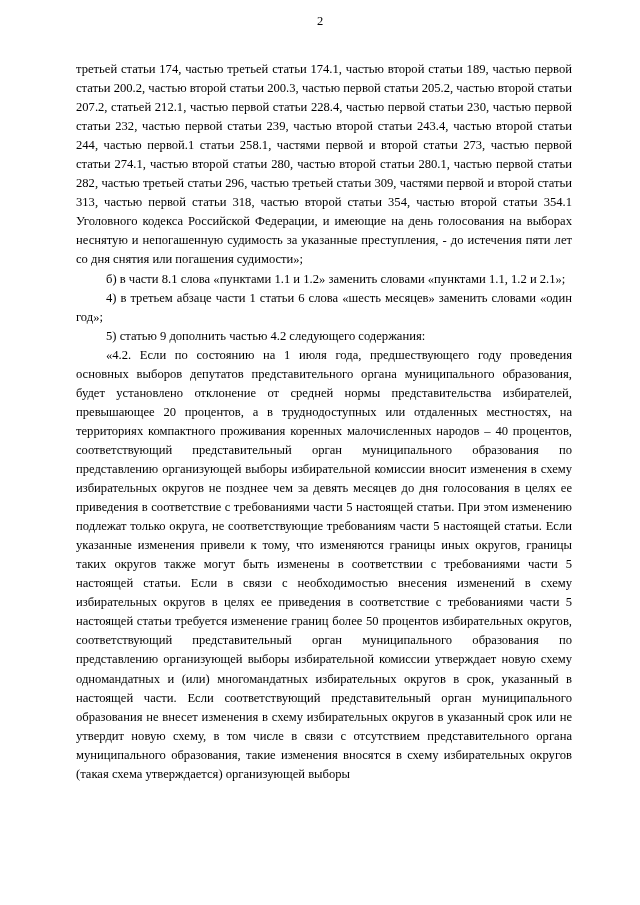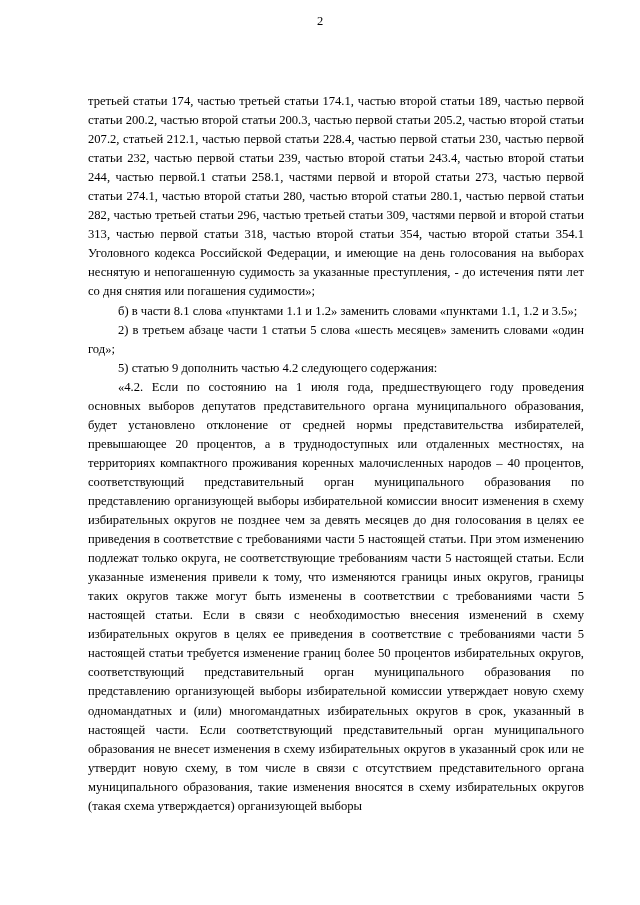--- a/index.html
+++ b/index.html
@@ -26,23 +26,22 @@
     top: 14px;
     left: 0;
     width: 640px;
     text-align: center;
     font-size: 12.5px;
     line-height: 1.2;
   }
   .doc-body {
     position: absolute;
     top: 60px;
-    left: 88px;
+    left: 76px;
     width: 496px;
-    margin-top: 32px;
   }
   p.para {
     margin: 0;
     font-size: 12.6px;
     line-height: 19.05px;
     text-align: justify;
     text-justify: inter-word;
     hyphens: none;
   }
   p.indent {
@@ -54,19 +53,19 @@
 </style>
 </head>
 <body>
 
 <div class="page">
 
   <div class="page-number">2</div>
 
   <div class="doc-body">
     <p class="para noindent">третьей статьи 174, частью третьей статьи 174.1, частью второй статьи 189, частью первой статьи 200.2, частью второй статьи 200.3, частью первой статьи 205.2, частью второй статьи 207.2, статьей 212.1, частью первой статьи 228.4, частью первой статьи 230, частью первой статьи 232, частью первой статьи 239, частью второй статьи 243.4, частью второй статьи 244, частью первой.1 статьи 258.1, частями первой и второй статьи 273, частью первой статьи 274.1, частью второй статьи 280, частью второй статьи 280.1, частью первой статьи 282, частью третьей статьи 296, частью третьей статьи 309, частями первой и второй статьи 313, частью первой статьи 318, частью второй статьи 354, частью второй статьи 354.1 Уголовного кодекса Российской Федерации, и имеющие на день голосования на выборах неснятую и непогашенную судимость за указанные преступления, - до истечения пяти лет со дня снятия или погашения судимости»;</p>
-    <p class="para indent">б) в части 8.1 слова «пунктами 1.1 и 1.2» заменить словами «пунктами 1.1, 1.2 и 3.5»;</p>
-    <p class="para indent">2) в третьем абзаце части 1 статьи 5 слова «шесть месяцев» заменить словами «один год»;</p>
+    <p class="para indent">б) в части 8.1 слова «пунктами 1.1 и 1.2» заменить словами «пунктами 1.1, 1.2 и 2.1»;</p>
+    <p class="para indent">4) в третьем абзаце части 1 статьи 6 слова «шесть месяцев» заменить словами «один год»;</p>
     <p class="para indent">5) статью 9 дополнить частью 4.2 следующего содержания:</p>
     <p class="para indent">«4.2. Если по состоянию на 1 июля года, предшествующего году проведения основных выборов депутатов представительного органа муниципального образования, будет установлено отклонение от средней нормы представительства избирателей, превышающее 20 процентов, а в труднодоступных или отдаленных местностях, на территориях компактного проживания коренных малочисленных народов – 40 процентов, соответствующий представительный орган муниципального образования по представлению организующей выборы избирательной комиссии вносит изменения в схему избирательных округов не позднее чем за девять месяцев до дня голосования в целях ее приведения в соответствие с требованиями части 5 настоящей статьи. При этом изменению подлежат только округа, не соответствующие требованиям части 5 настоящей статьи. Если указанные изменения привели к тому, что изменяются границы иных округов, границы таких округов также могут быть изменены в соответствии с требованиями части 5 настоящей статьи. Если в связи с необходимостью внесения изменений в схему избирательных округов в целях ее приведения в соответствие с требованиями части 5 настоящей статьи требуется изменение границ более 50 процентов избирательных округов, соответствующий представительный орган муниципального образования по представлению организующей выборы избирательной комиссии утверждает новую схему одномандатных и (или) многомандатных избирательных округов в срок, указанный в настоящей части. Если соответствующий представительный орган муниципального образования не внесет изменения в схему избирательных округов в указанный срок или не утвердит новую схему, в том числе в связи с отсутствием представительного органа муниципального образования, такие изменения вносятся в схему избирательных округов (такая схема утверждается) организующей выборы</p>
   </div>
 
 </div>
 
 </body></html>

